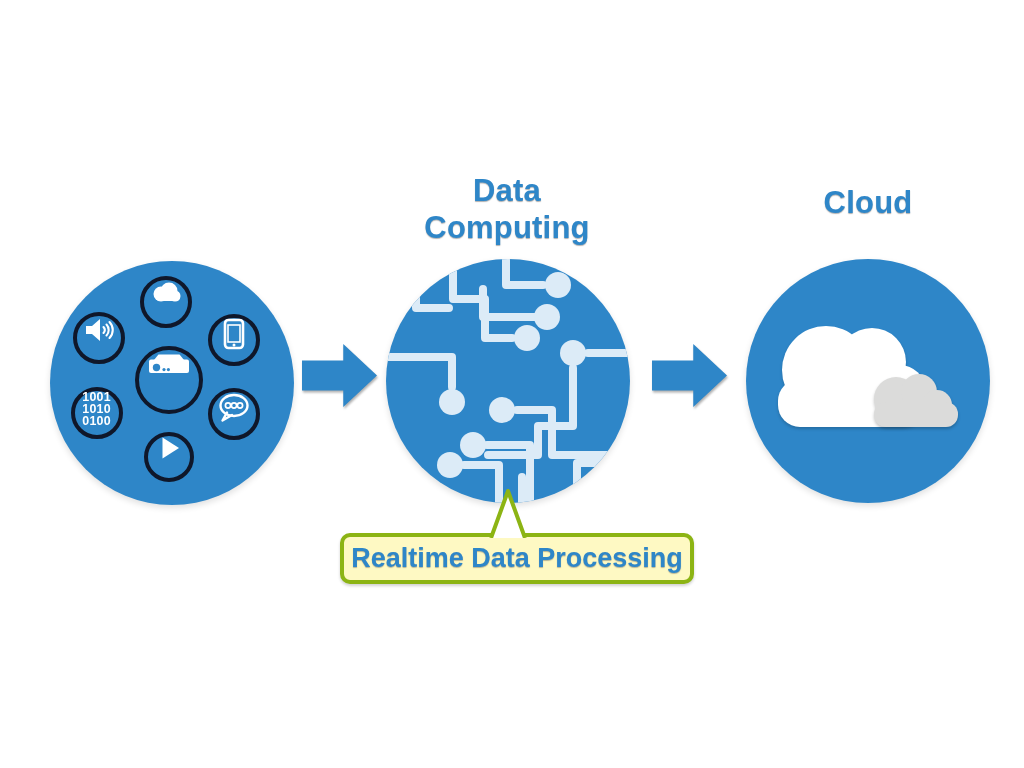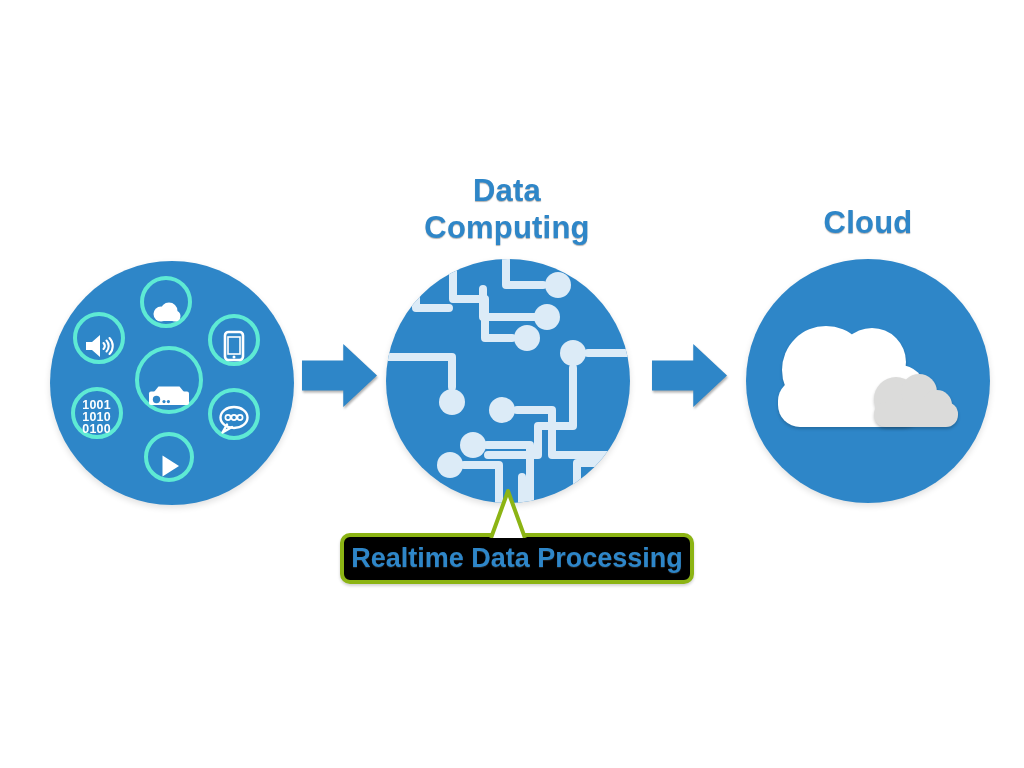--- a/index.html
+++ b/index.html
@@ -12,56 +12,56 @@
     color:var(--primary-blue,#2e86c8);white-space:pre-line;letter-spacing:0.2px;
     text-shadow:0 1px 1px rgba(80,80,80,0.45);
   }
   .big-circle{
     position:absolute;width:244px;height:244px;border-radius:50%;
     background:var(--primary-blue,#2e86c8);
     box-shadow:0 3px 6px rgba(0,0,0,0.12);
   }
   
   .badge{
-    position:absolute;border:4px solid #5eead4;border-radius:50%;
-    display:flex;align-items:flex-end;justify-content:center;box-sizing:border-box;
+    position:absolute;border:4px solid #0f172a;border-radius:50%;
+    display:flex;align-items:flex-start;justify-content:center;box-sizing:border-box;
   }
   .badge svg{display:block;}
   .binary-text{
     font-weight:bold;font-size:13.5px;line-height:12px;color:#fff;text-align:center;
     white-space:pre-line;transform:scaleX(0.92);letter-spacing:0.3px;
   }
   
   .arrow-wrap{position:absolute;filter:drop-shadow(1.5px 2px 1px rgba(80,80,80,0.45));}
   .arrow{
     width:75px;height:63px;background:var(--primary-blue,#2e86c8);
     clip-path:polygon(0 26%,55% 26%,55% 0,100% 50%,55% 100%,55% 74%,0 74%);
   }
   
   .callout-box{
     position:absolute;left:340px;top:533px;width:354px;height:51px;box-sizing:border-box;
-    background:#000000;border:4px solid var(--callout-green,#8cb414);border-radius:10px;
+    background:#fef9c3;border:4px solid var(--callout-green,#8cb414);border-radius:10px;
     display:flex;align-items:center;justify-content:center;z-index:1;
     box-shadow:0 2px 3px rgba(0,0,0,0.18);
   }
   .callout-label{
     font-weight:bold;font-size:27px;color:var(--primary-blue,#2e86c8);
     text-shadow:0 1px 1px rgba(80,80,80,0.4);white-space:nowrap;
   }
   .callout-pointer{position:absolute;left:487px;top:486px;z-index:2;}
   .circuit{position:absolute;left:0;top:0;}
 </style>
 </head>
 <body>
 
 <div class="canvas">
 
   <div class="node-title" style="left:374px;top:172px;width:266px;">Data
 Computing</div>
-  <div class="node-title" style="left:741px;top:204px;width:254px;">Cloud</div>
+  <div class="node-title" style="left:741px;top:184px;width:254px;">Cloud</div>
 
   <div class="big-circle" style="left:50px;top:261px;">
 
     <div class="badge" style="left:90px;top:15px;width:52px;height:52px;">
       <svg width="34" height="24" viewBox="0 0 34 24">
         <g fill="#fff">
           <circle cx="12" cy="14" r="7.5"></circle>
             <circle cx="20" cy="11" r="8.5"></circle>
           <circle cx="26" cy="16" r="5.5"></circle>
             <rect x="7" y="13" width="24" height="8" rx="4"></rect>

